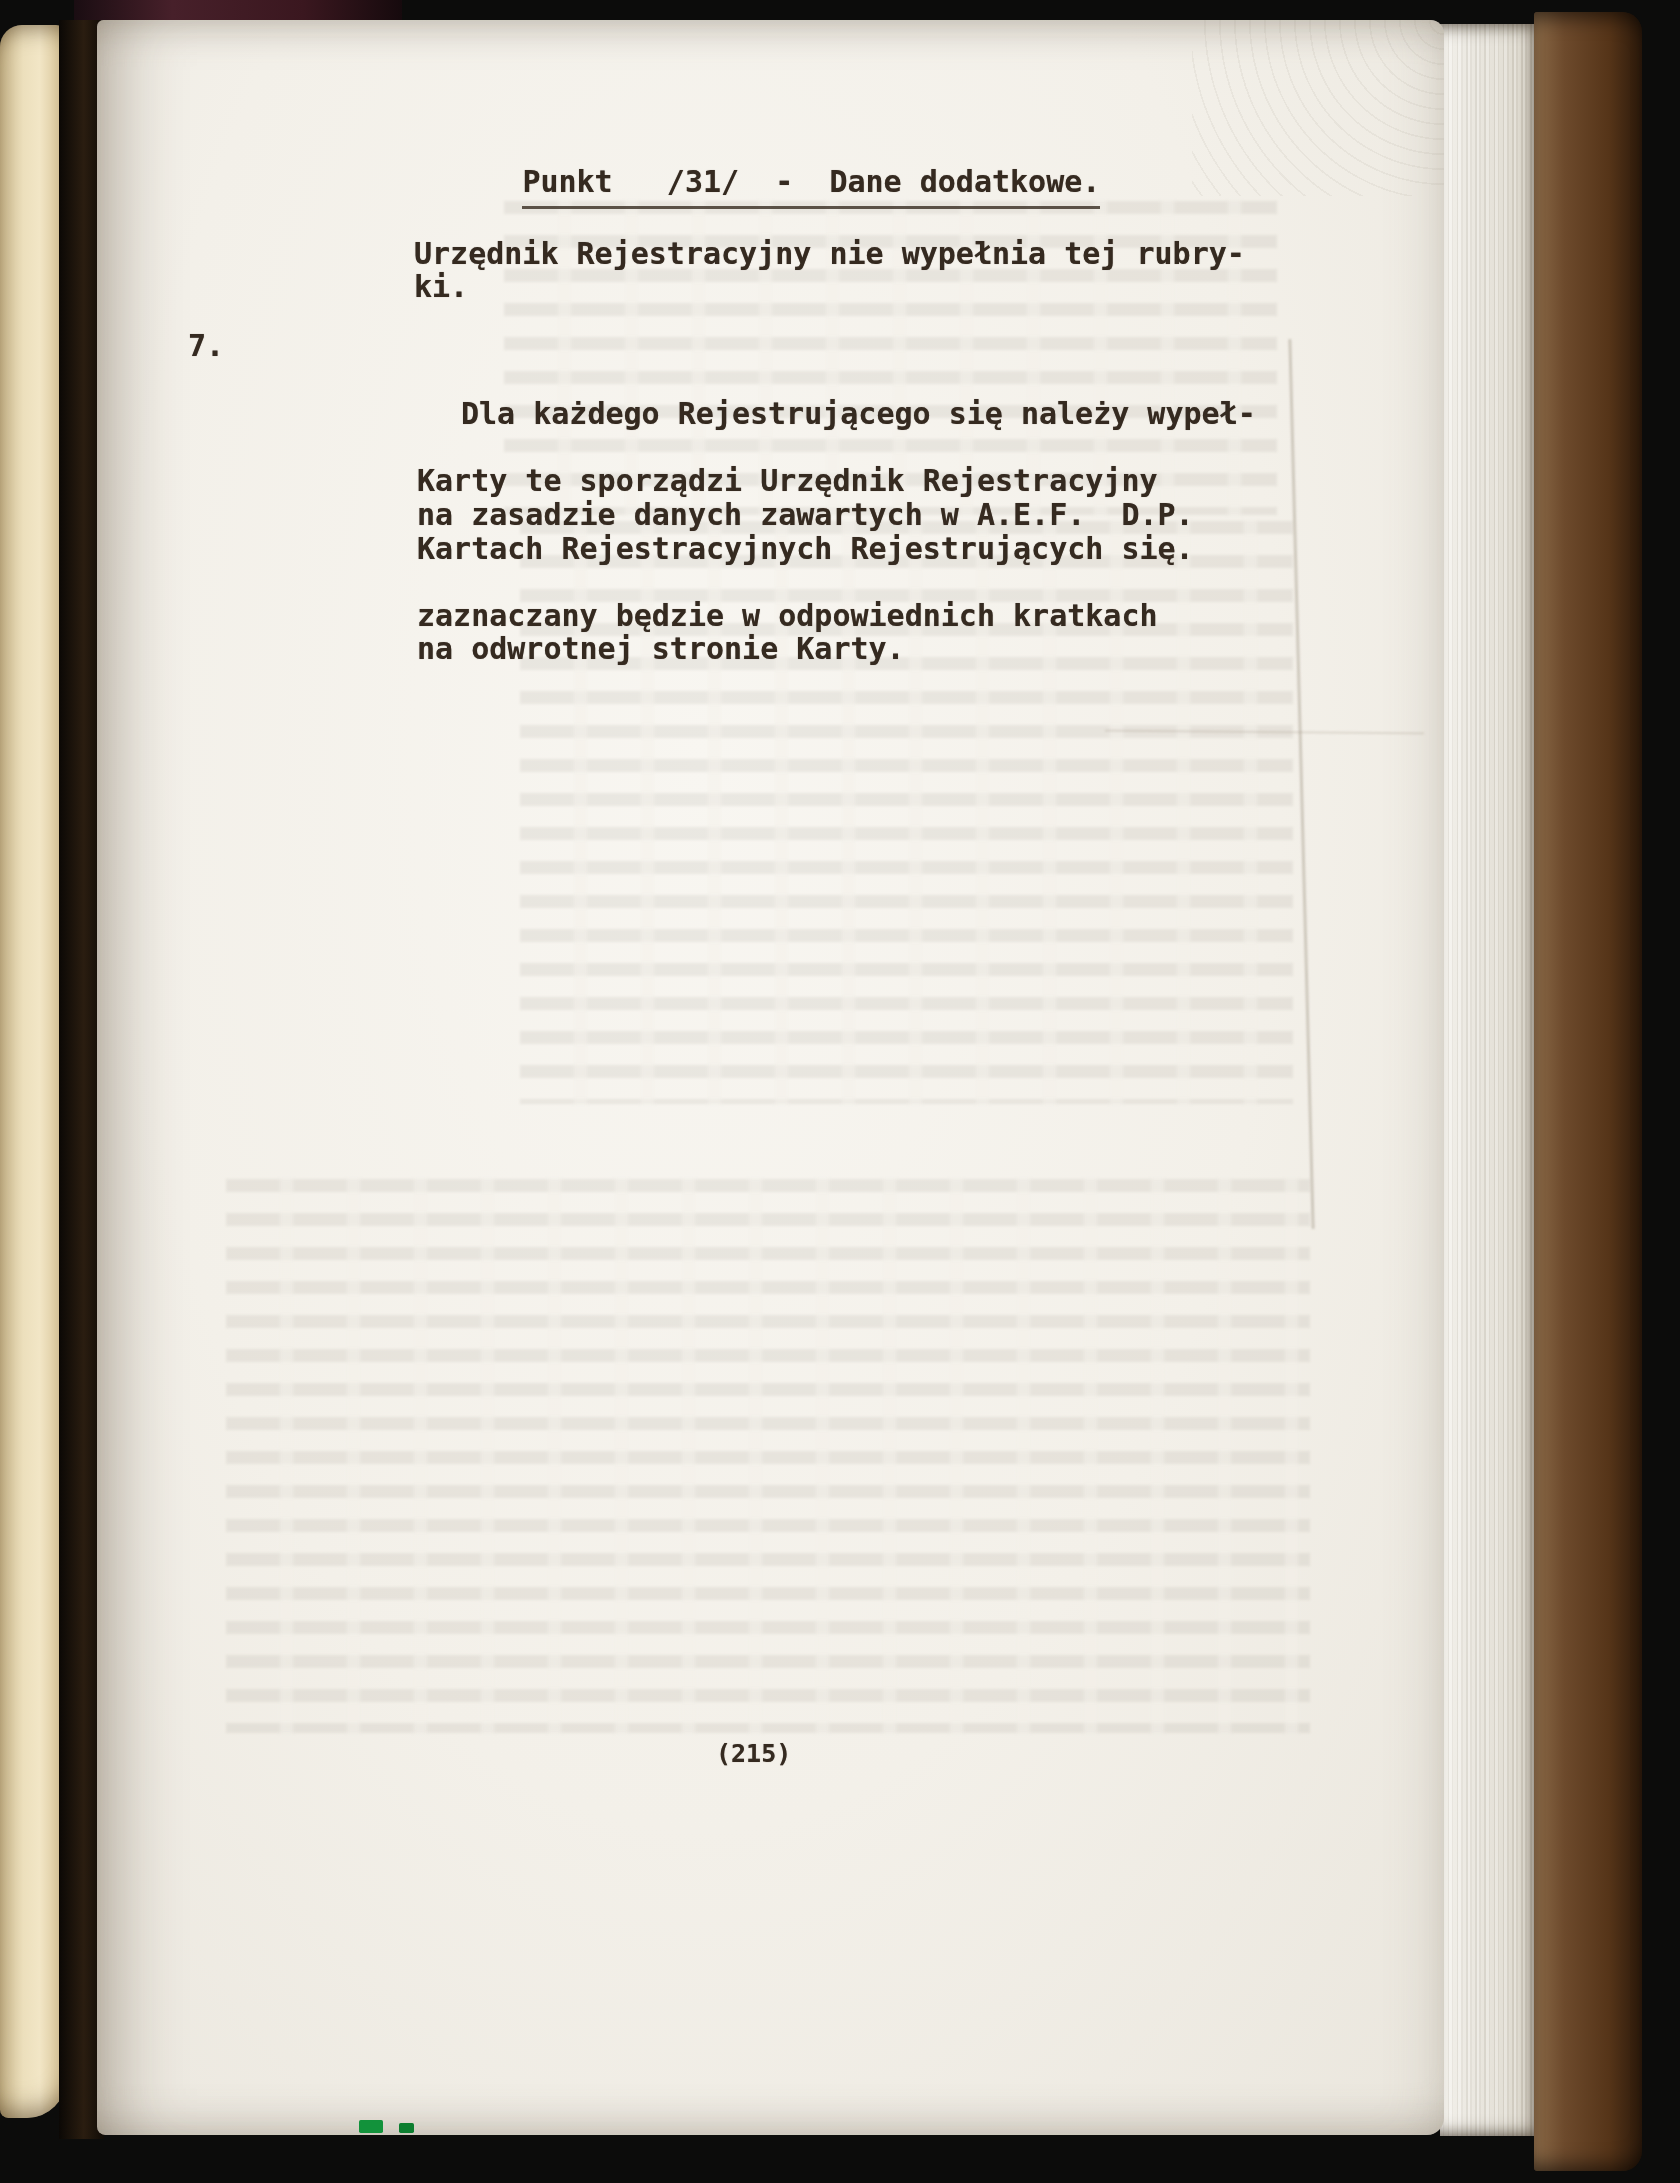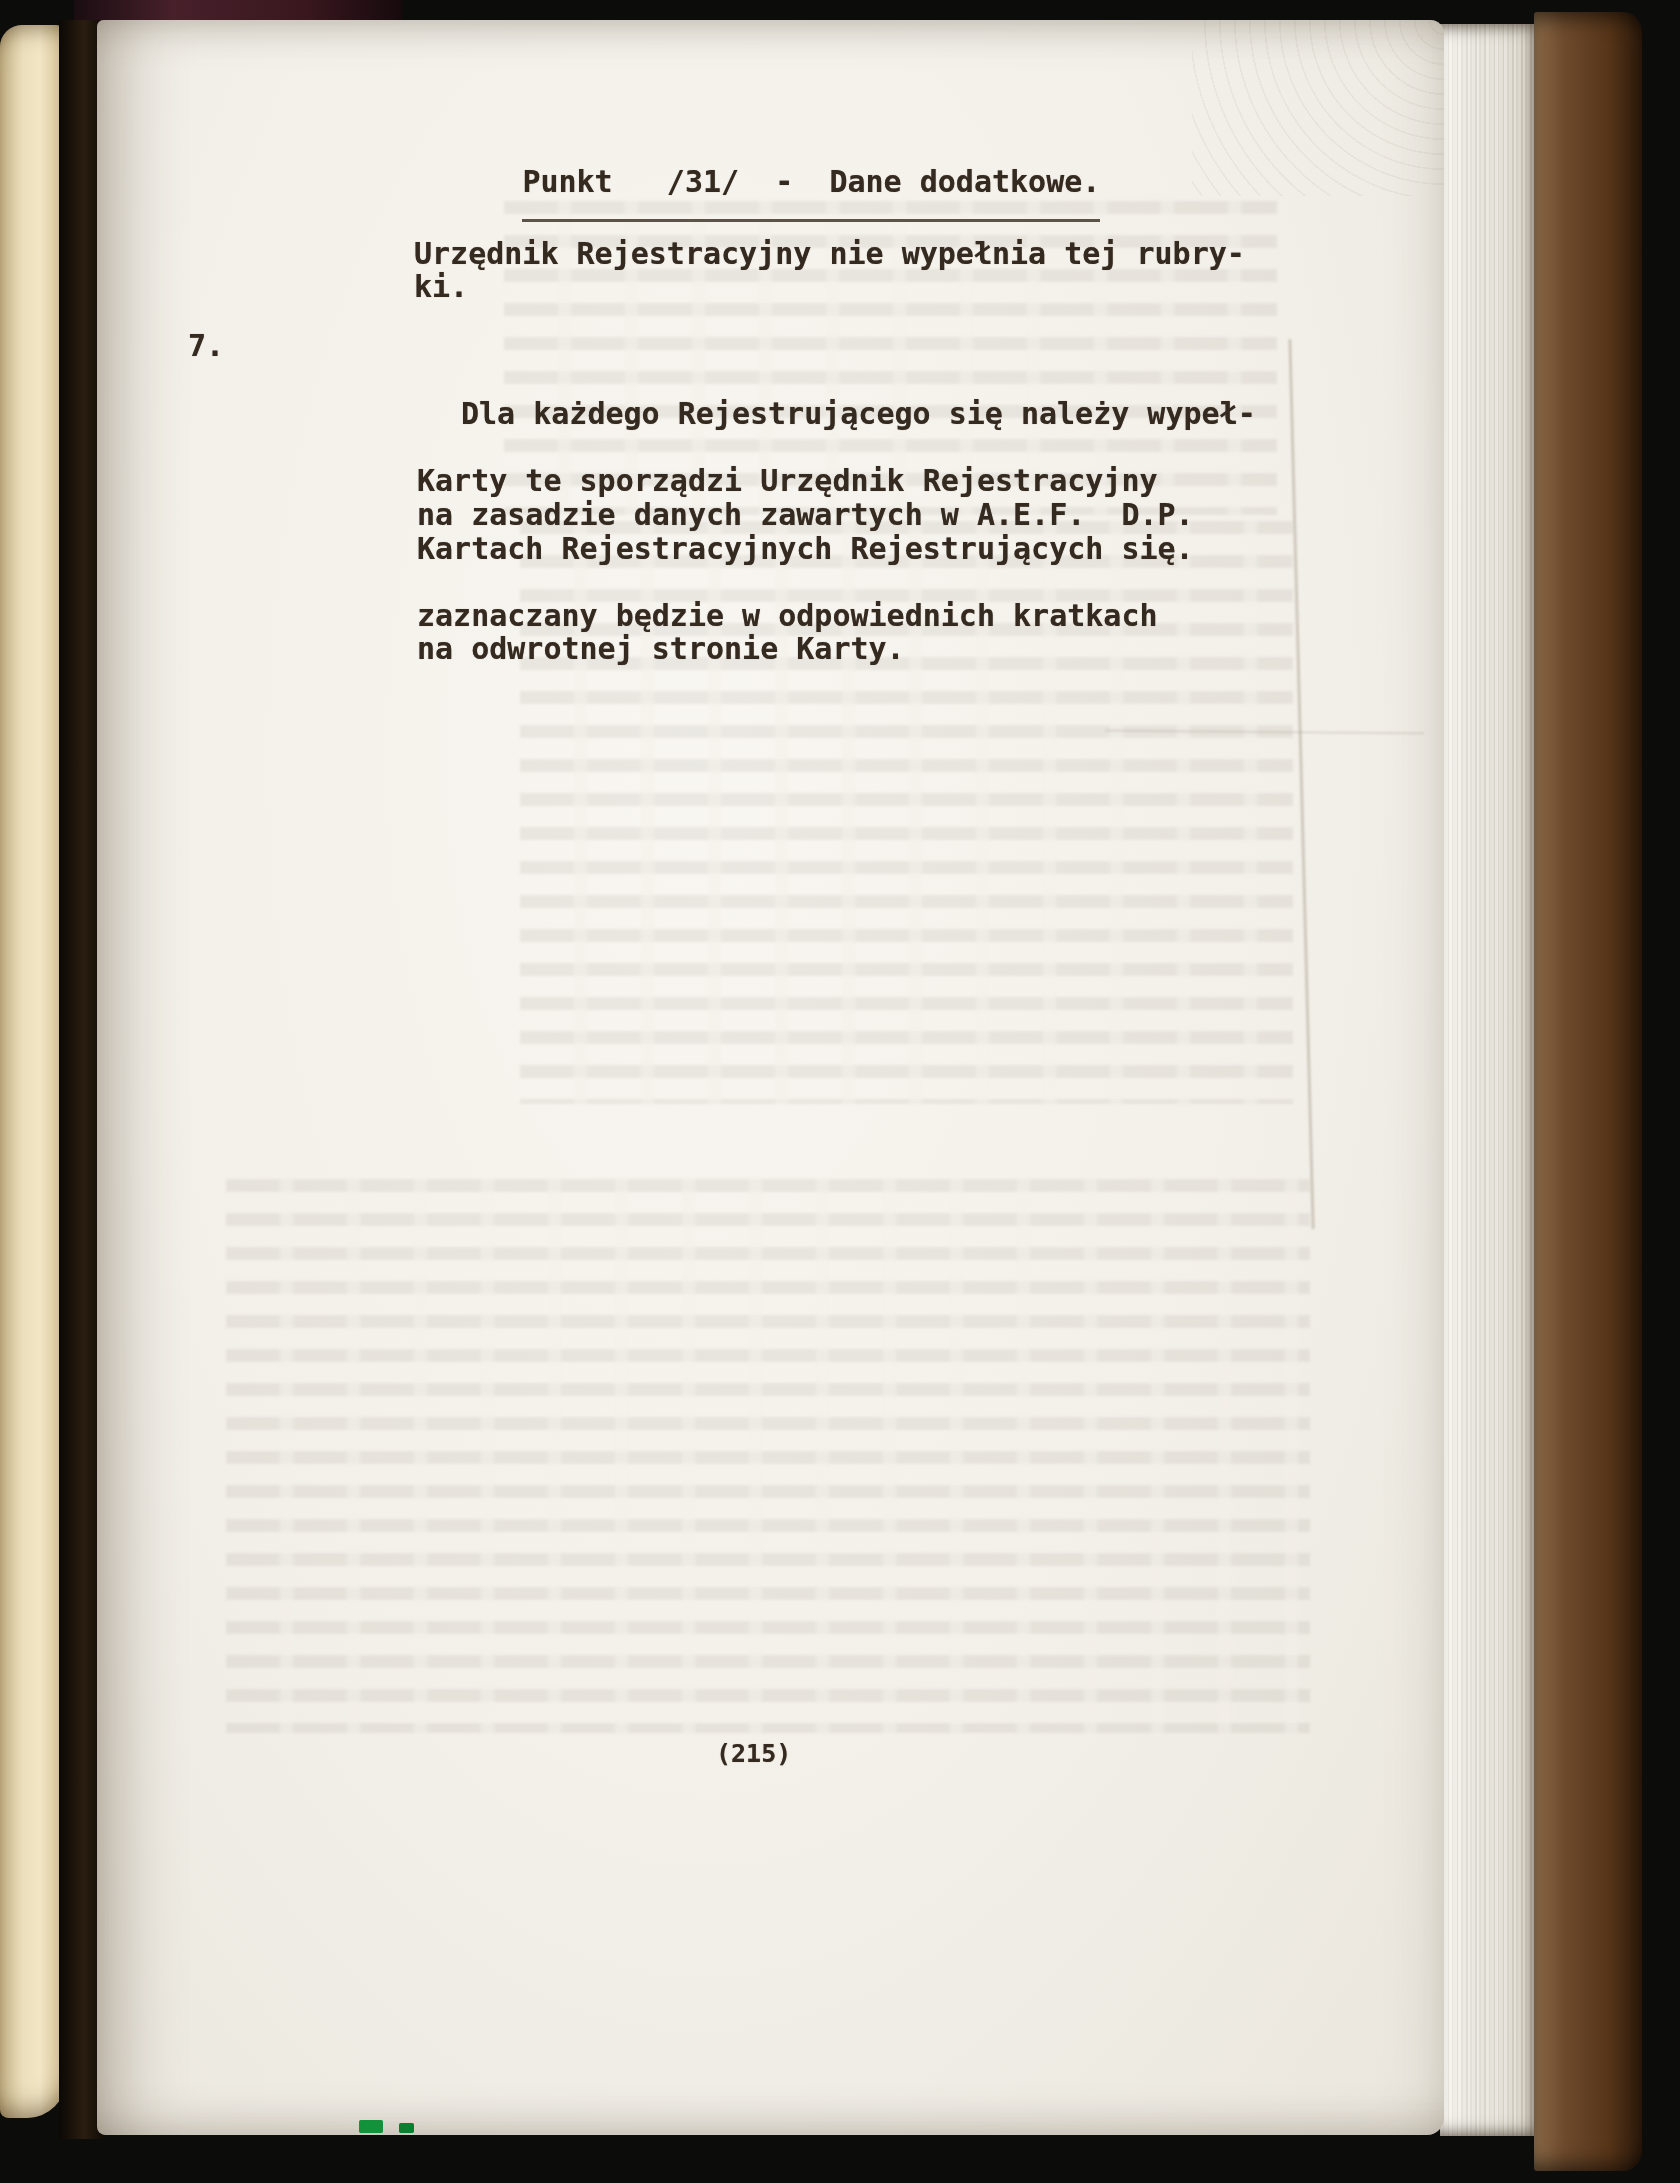--- a/index.html
+++ b/index.html
@@ -65,21 +65,21 @@
   .txt{
     position:absolute;
     font:bold 30px/34px "DejaVu Sans Mono", monospace;
     color:#352a20;
     white-space:pre;
     text-shadow:0 0 0.8px rgba(53,42,32,.55);
   }
   .u{
     display:inline-block;
     border-bottom:3.4px solid rgba(58,47,36,.82);
-    padding-bottom:20px;
+    padding-bottom:7px;
   }
   .pagenum{
     font:bold 25px/28.6px "DejaVu Sans Mono", monospace;
     text-shadow:0 0 0.8px rgba(53,42,32,.5);
   }
 
   
   .ghost{
     position:absolute;
     background:

